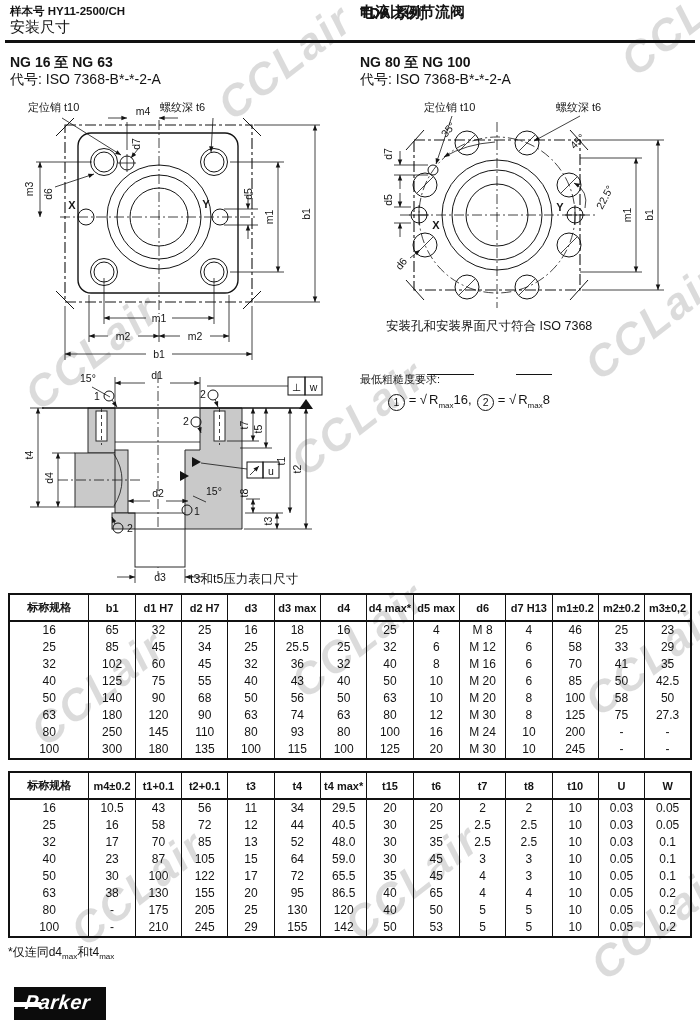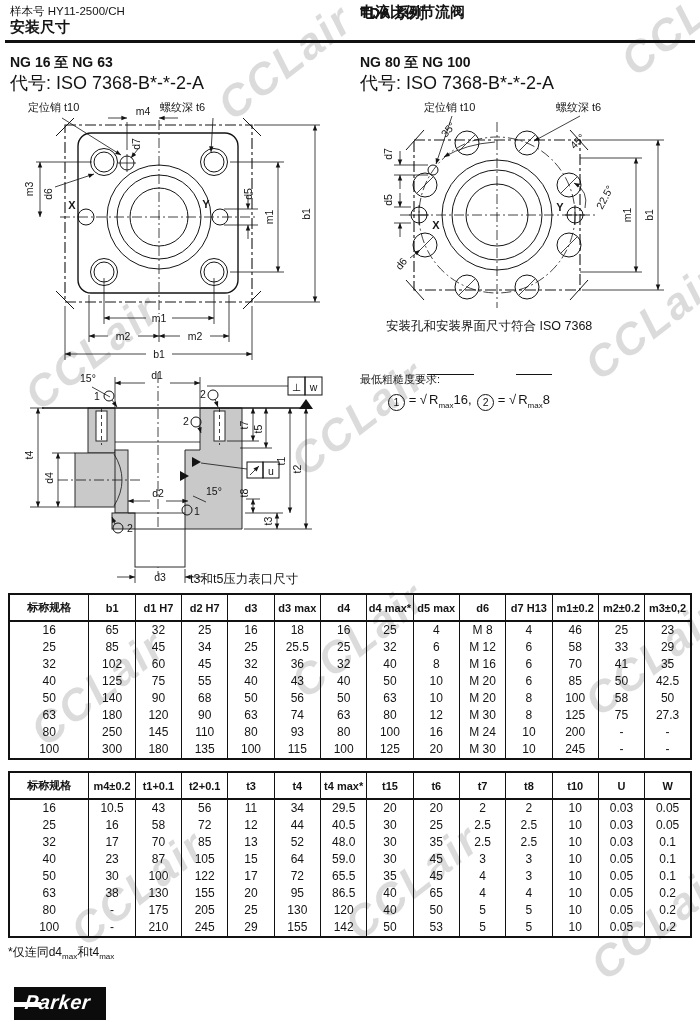--- a/index.html
+++ b/index.html
@@ -4,27 +4,27 @@
 <style>
   html,body{margin:0;padding:0}
   body{width:700px;height:1023px;position:relative;overflow:hidden;background:#fff;
        font-family:"Liberation Sans",sans-serif;color:#141414}
   .abs{position:absolute}
   
   .wm{position:absolute;font:italic 800 44px "Liberation Sans",sans-serif;color:rgba(0,0,0,0.14);
       letter-spacing:2px;transform:translate(-50%,-50%) rotate(-38deg);white-space:nowrap;z-index:0}
   .fg{z-index:1}
   
-  .doc-number{left:10px;top:4px;font-size:11.5px;font-weight:normal}
-  .page-title{left:10px;top:18px;font-size:15px;font-weight:bold}
+  .doc-number{left:10px;top:4px;font-size:11.5px;font-weight:bold}
+  .page-title{left:10px;top:18px;font-size:15px;font-weight:normal}
   .product-title{left:360px;top:3px;font-size:15px;font-weight:bold}
   .series-title{left:360px;top:4px;font-size:15px;font-weight:bold}
   .rule{left:5px;right:5px;top:40px;height:3px;background:#111}
   .sec-title{font-size:14px;font-weight:bold}
-  .sec-code{font-size:18px}
+  .sec-code{font-size:14px}
   .small-label{font-size:11px;white-space:nowrap}
   .caption{font-size:12.5px;white-space:nowrap}
   
   svg{position:absolute;overflow:visible}
   .ln{stroke:#141414;stroke-width:1;fill:none}
   .l2{stroke:#141414;stroke-width:1.4;fill:none}
   .thin{stroke:#141414;stroke-width:0.8;fill:none}
   .cl{stroke:#141414;stroke-width:0.8;fill:none;stroke-dasharray:10 3 2 3}
   .chain{stroke:#141414;stroke-width:1.1;fill:none;stroke-dasharray:11 3 3 3}
   .dim{font:10.5px "Liberation Sans",sans-serif;fill:#141414}

